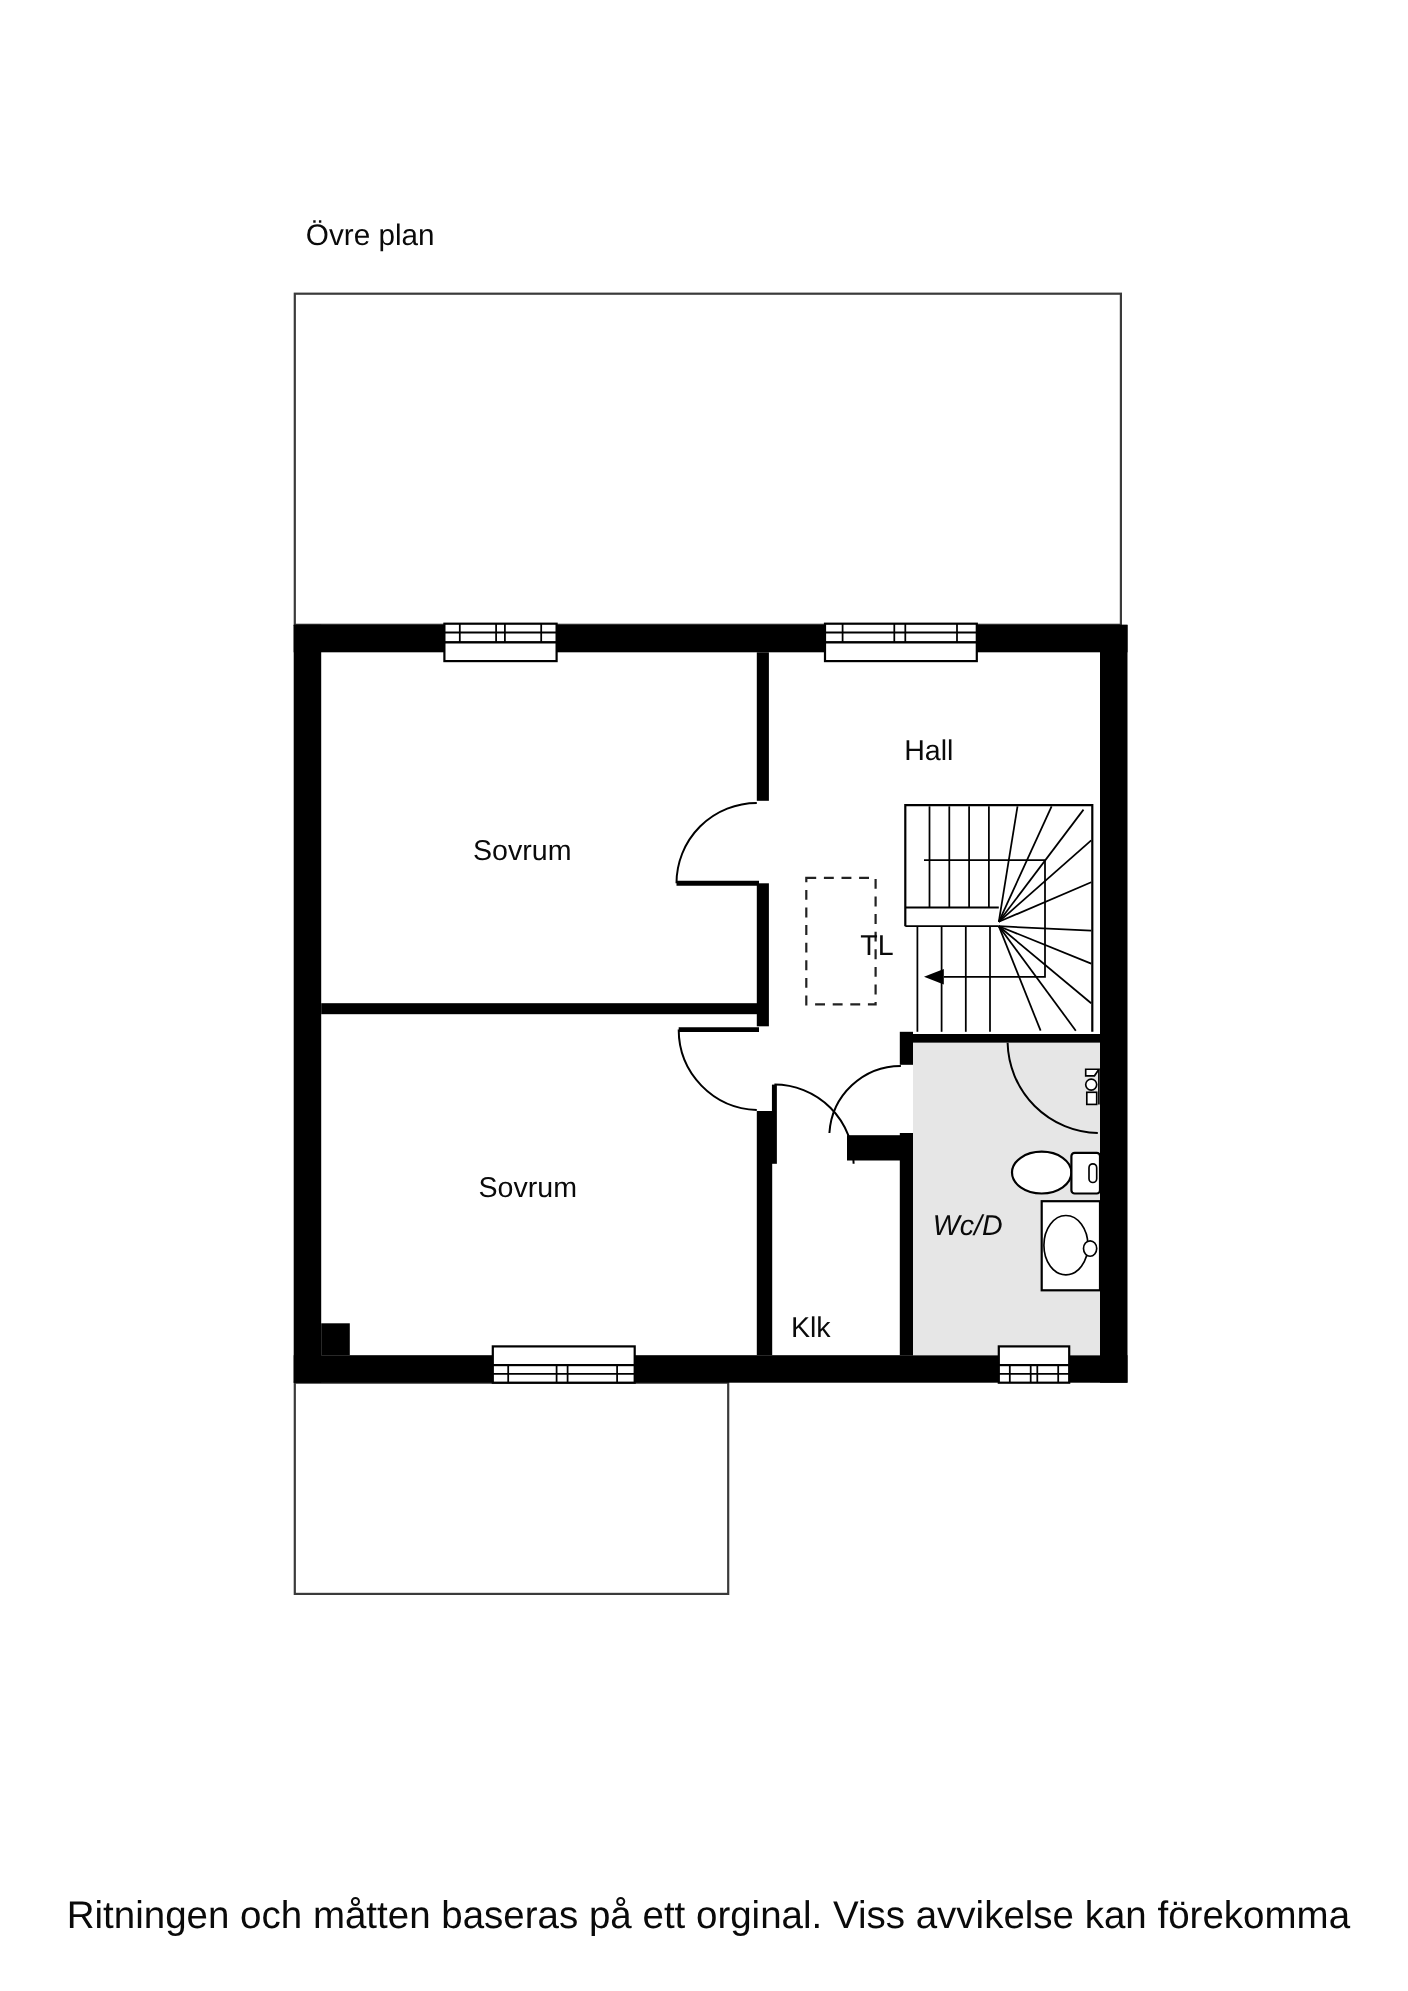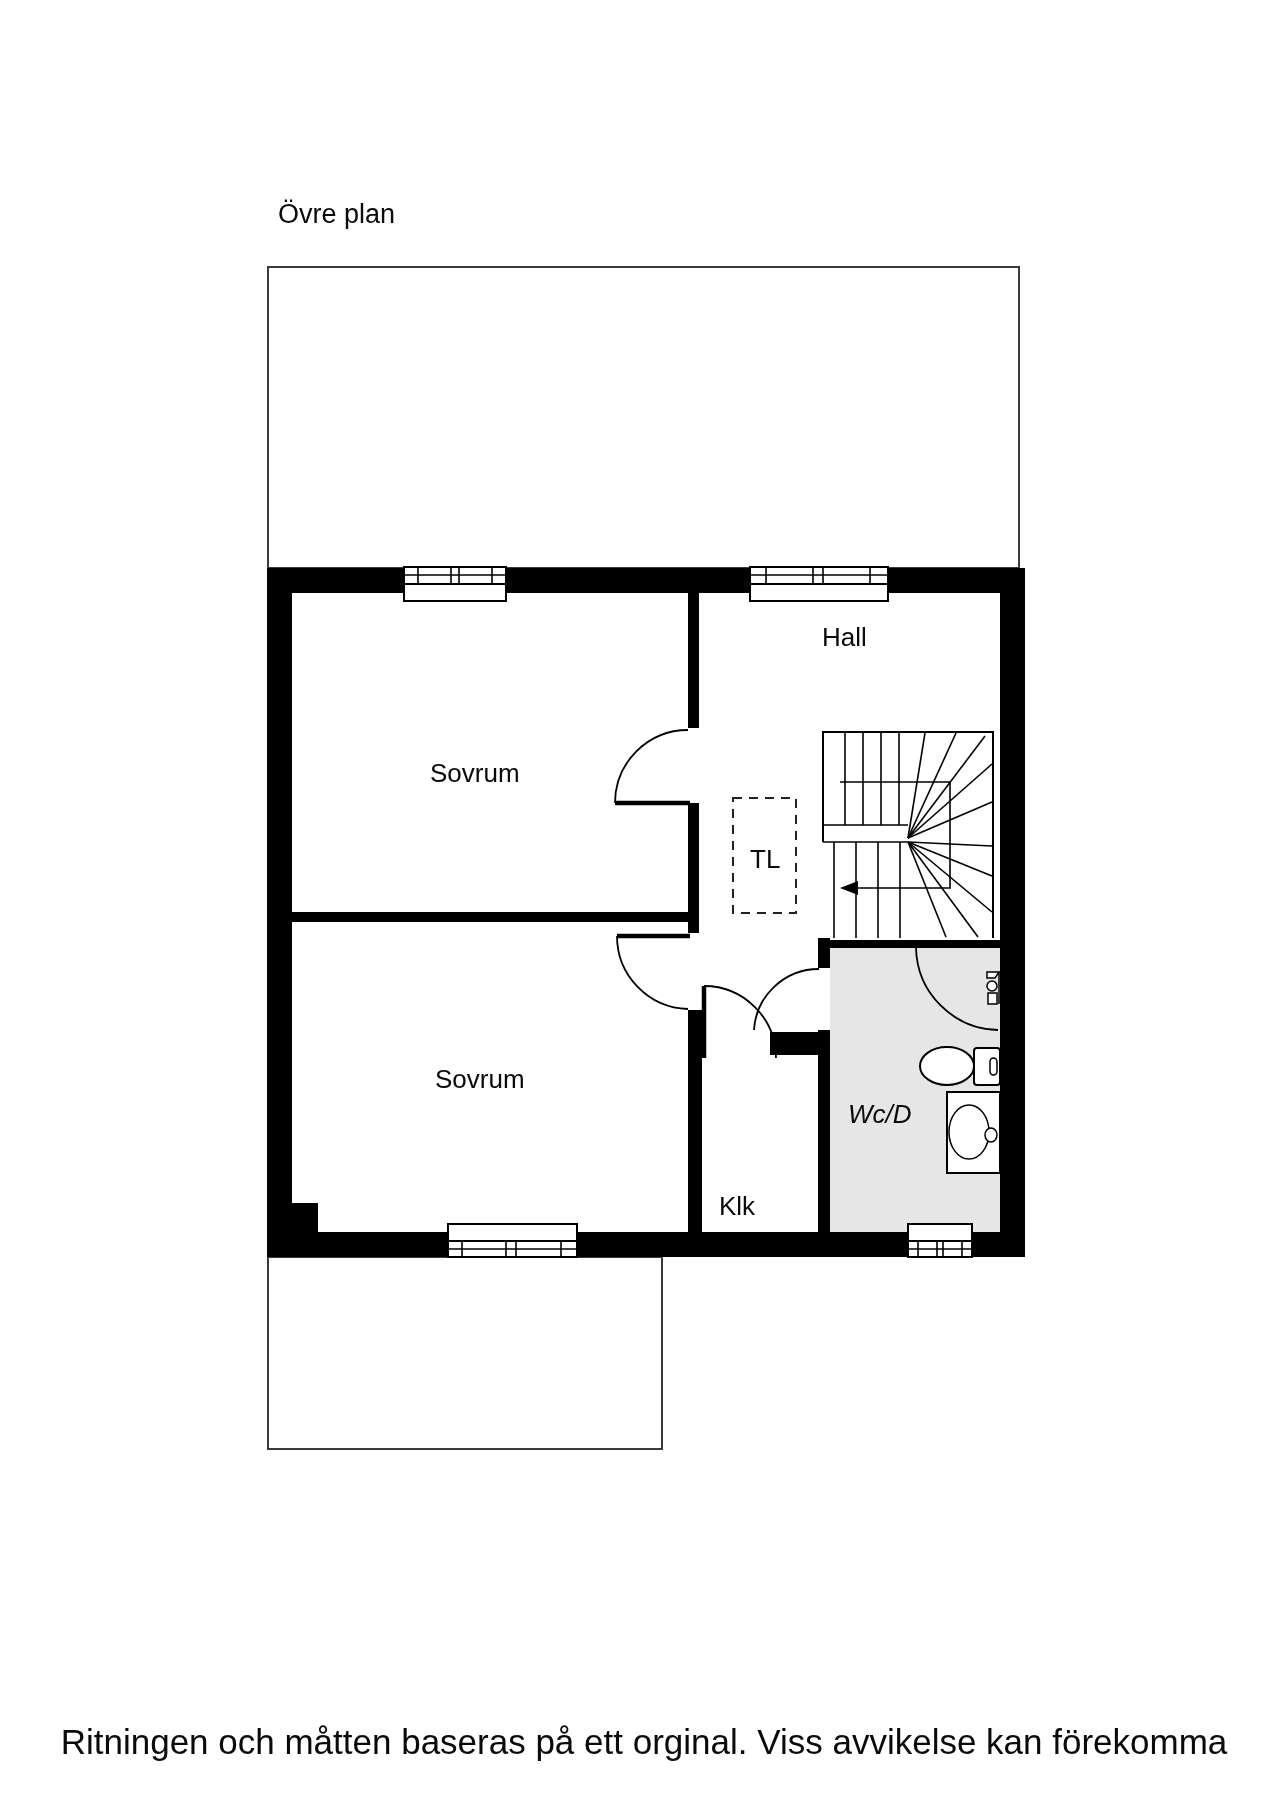--- a/index.html
+++ b/index.html
@@ -187,23 +187,23 @@
       <circle class="fixthin" cx="992" cy="986" r="5"></circle>
       <rect class="fixthin" x="988" y="993" width="9" height="11"></rect>
       <line class="fixthin" x1="999" y1="972" x2="999" y2="1004"></line>
     </g>
   </svg>
 
   <div class="label title" style="left:278px;top:200px;">Övre plan</div>
 
   <div class="label" style="left:430px;top:760px;">Sovrum</div>
 
-  <div class="label" style="left:822px;top:624px;">Hall</div>
-
-  <div class="label" style="left:750px;top:846px;">TL</div>
+  <div class="label" style="left:822px;top:669px;">Hall</div>
+
+  <div class="label" style="left:782px;top:846px;">TL</div>
 
   <div class="label" style="left:435px;top:1066px;">Sovrum</div>
 
   <div class="label" style="left:719px;top:1193px;">Klk</div>
 
   <div class="label" style="left:848px;top:1101px;font-style:italic;">Wc/D</div>
 
   <div class="disclaimer">Ritningen och måtten baseras på ett orginal. Viss avvikelse kan förekomma</div>
 
 </div>

